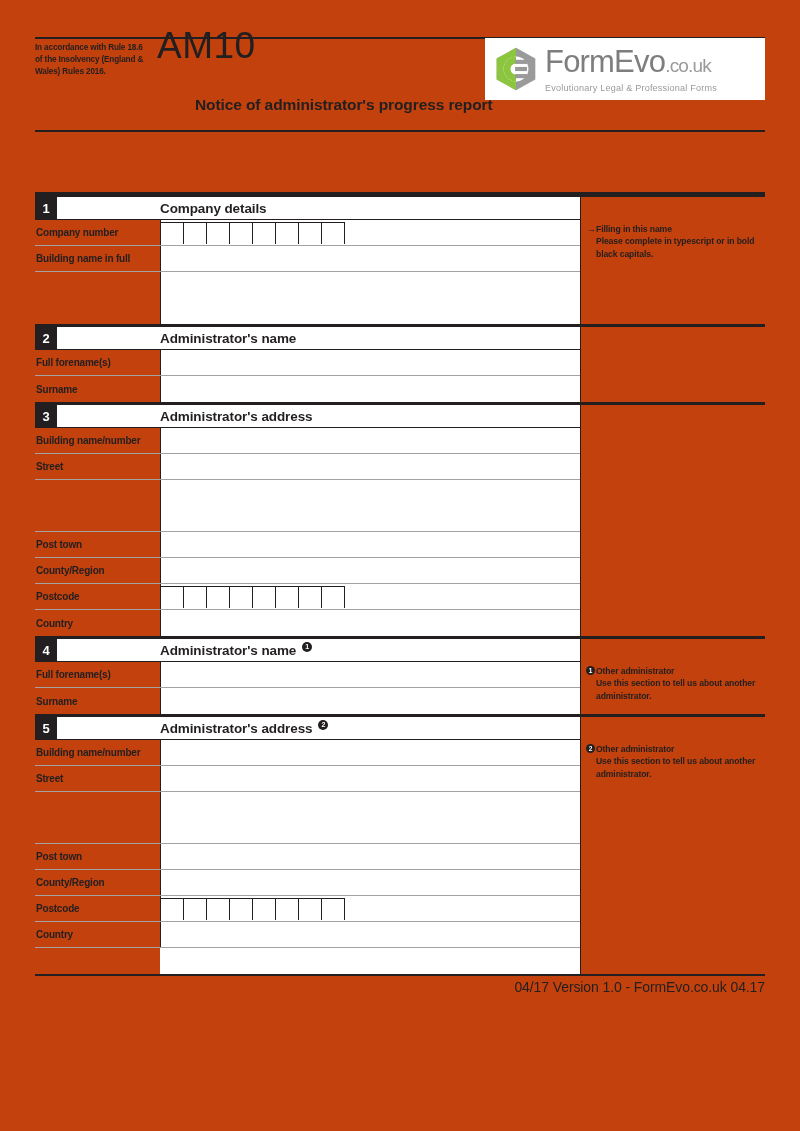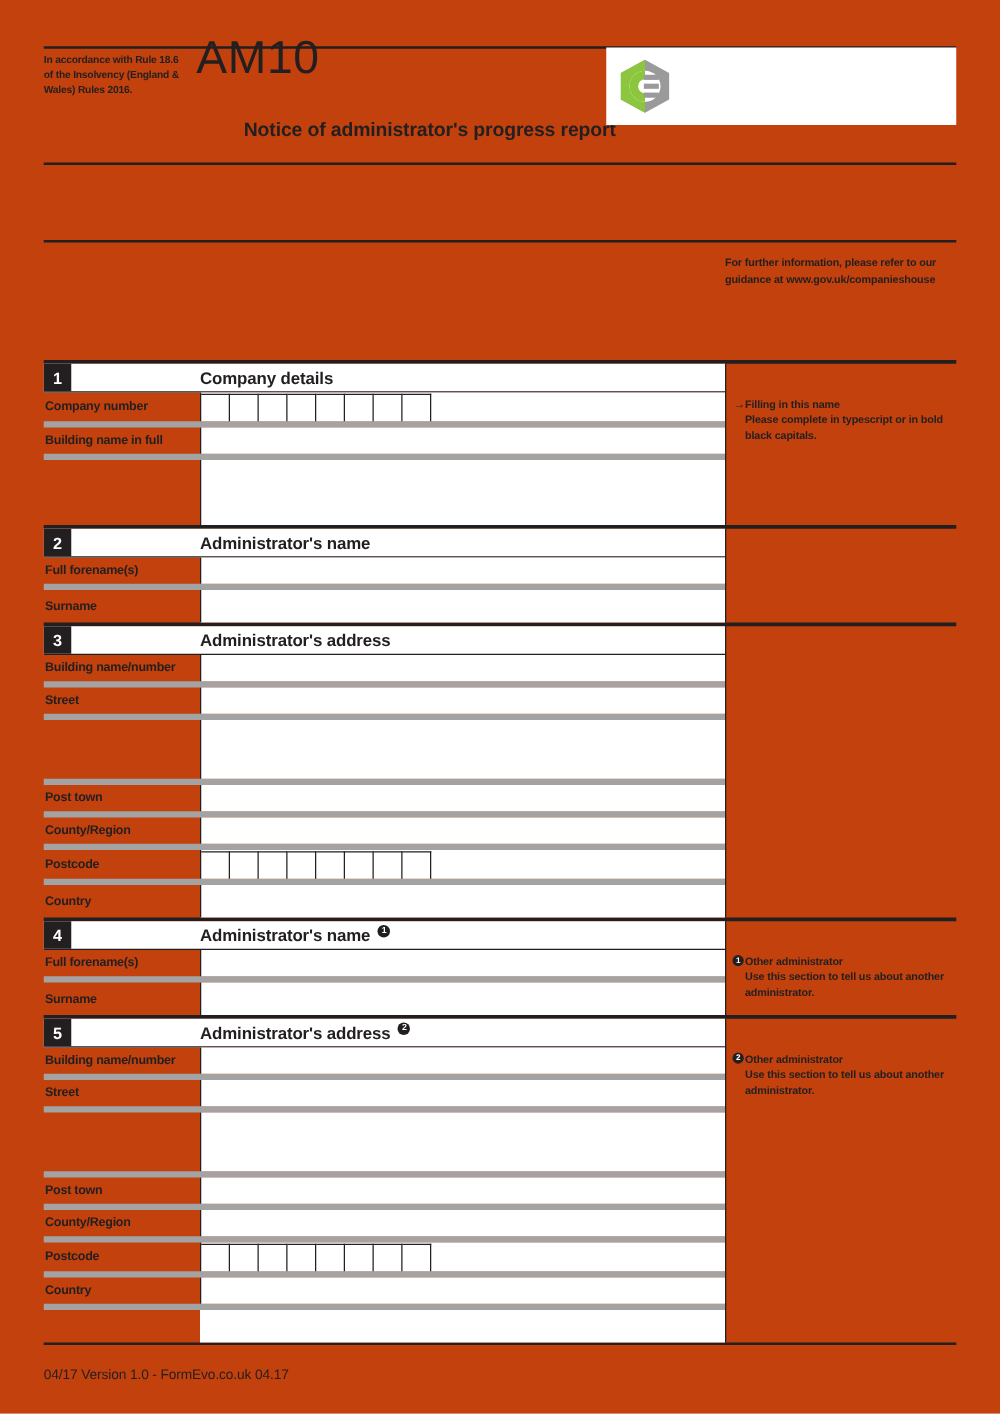--- a/index.html
+++ b/index.html
@@ -183,21 +183,21 @@
     line-height: 10px;
     text-align: center;
     margin-left: 6px;
     position: relative;
     top: -3px;
   }
 
   
   .field {
     display: flex;
-    border-bottom: 5px solid #a3a3a3;
+    border-bottom: 1px solid #a3a3a3;
     min-height: 26px;
     box-sizing: border-box;
   }
   .field.tall { min-height: 52px; }
   .field.last { border-bottom: none; }
   .f-label {
     width: 125px;
     flex: 0 0 125px;
     font-size: 10px;
     font-weight: bold;
@@ -254,24 +254,24 @@
   }
   .note-ttl-ind { padding-left: 9px; }
 
   
   .footer-rule {
     width: 730px;
     border-top: 2px solid #231f20;
   }
   .footer {
     width: 730px;
-    text-align: left;
-    font-size: 11px;
-    color: #231f20;
-    padding-top: 18px;
+    text-align: right;
+    font-size: 14px;
+    color: #231f20;
+    padding-top: 3px;
     letter-spacing: -0.1px;
   }
 </style>
 </head>
 <body>
 
 <div class="page">
   <div class="sheet">
 
     <div class="hdr">
@@ -289,29 +289,30 @@
             <path d="M50 4 L92 27 L92 73 L50 96 L8 73 L8 27 Z" fill="#9a9a9a"></path>
             <path d="M50 4 L50 96 L8 73 L8 27 Z" fill="#8CC63F"></path>
             <circle cx="50" cy="50" r="27" fill="#ffffff"></circle>
             <path d="M50 23 A27 27 0 1 0 50 77 L50 62 A12 12 0 1 1 50 38 Z" fill="#8CC63F"></path>
             <rect x="48" y="30" width="26" height="9" fill="#9a9a9a"></rect>
             <rect x="48" y="45.5" width="26" height="9" fill="#9a9a9a"></rect>
             <rect x="48" y="61" width="26" height="9" fill="#9a9a9a"></rect>
             <path d="M50 23 A27 27 0 0 1 50 77 L50 62 A12 12 0 0 0 50 38 Z" fill="none"></path>
           </svg>
         </div>
+        <div class="logo-text-wrap">
+          <div class="logo-word"><span>FormEvo</span><span class="dom">.co.uk</span></div>
+          <div class="logo-tag">Evolutionary Legal &amp; Professional Forms</div>
+        </div>
       </div>
     </div>
 
     <div class="band-rule"></div>
     <div class="band-a"></div>
     <div class="band-rule"></div>
-    <div class="band-b">
-      <div class="guidance">For further information, please refer to our guidance at www.gov.uk/companieshouse</div>
-    </div>
 
     <div class="form-grid">
 
       <div class="row">
         <div class="left-col">
           <div class="sec-head">
             <div class="sec-num">1</div>
             <div class="sec-title">
               <span>Company details</span>
             </div>

